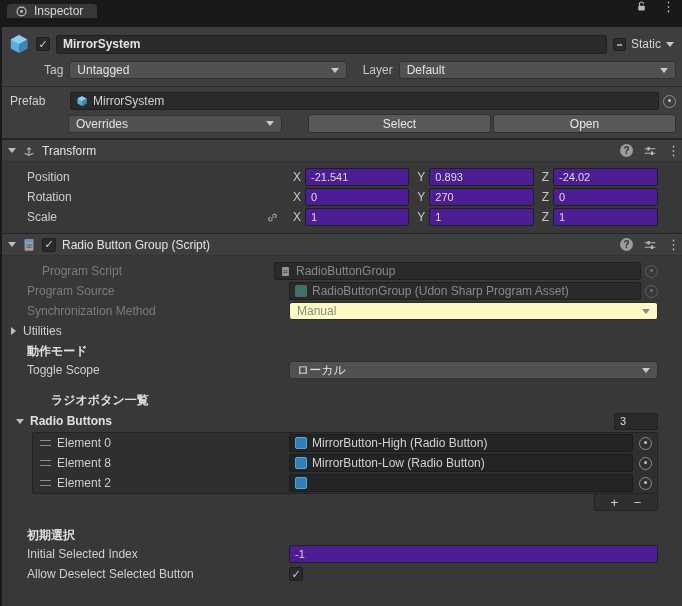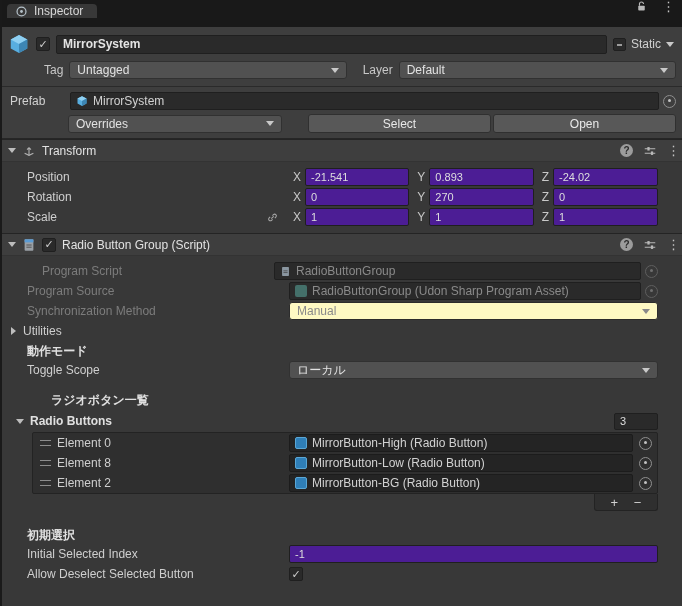--- a/index.html
+++ b/index.html
@@ -346,21 +346,20 @@
           <span class="asset-icon icon-element"></span>
           <span class="obj-text">MirrorButton-Low (Radio Button)</span>
         </div>
         <span class="picker"></span>
       </div>
       <div class="list-row">
         <span class="handle"></span>
         <span class="el-label">Element 2</span>
         <div class="obj-field">
           <span class="asset-icon icon-element"></span>
-          <span class="obj-text">MirrorButton-BG (Radio Button)</span>
         </div>
         <span class="picker"></span>
       </div>
     </div>
     <div class="list-footer">
       <div class="footer-bar">
         <span class="footer-btn">+</span>
         <span class="footer-btn">−</span>
       </div>
     </div>

